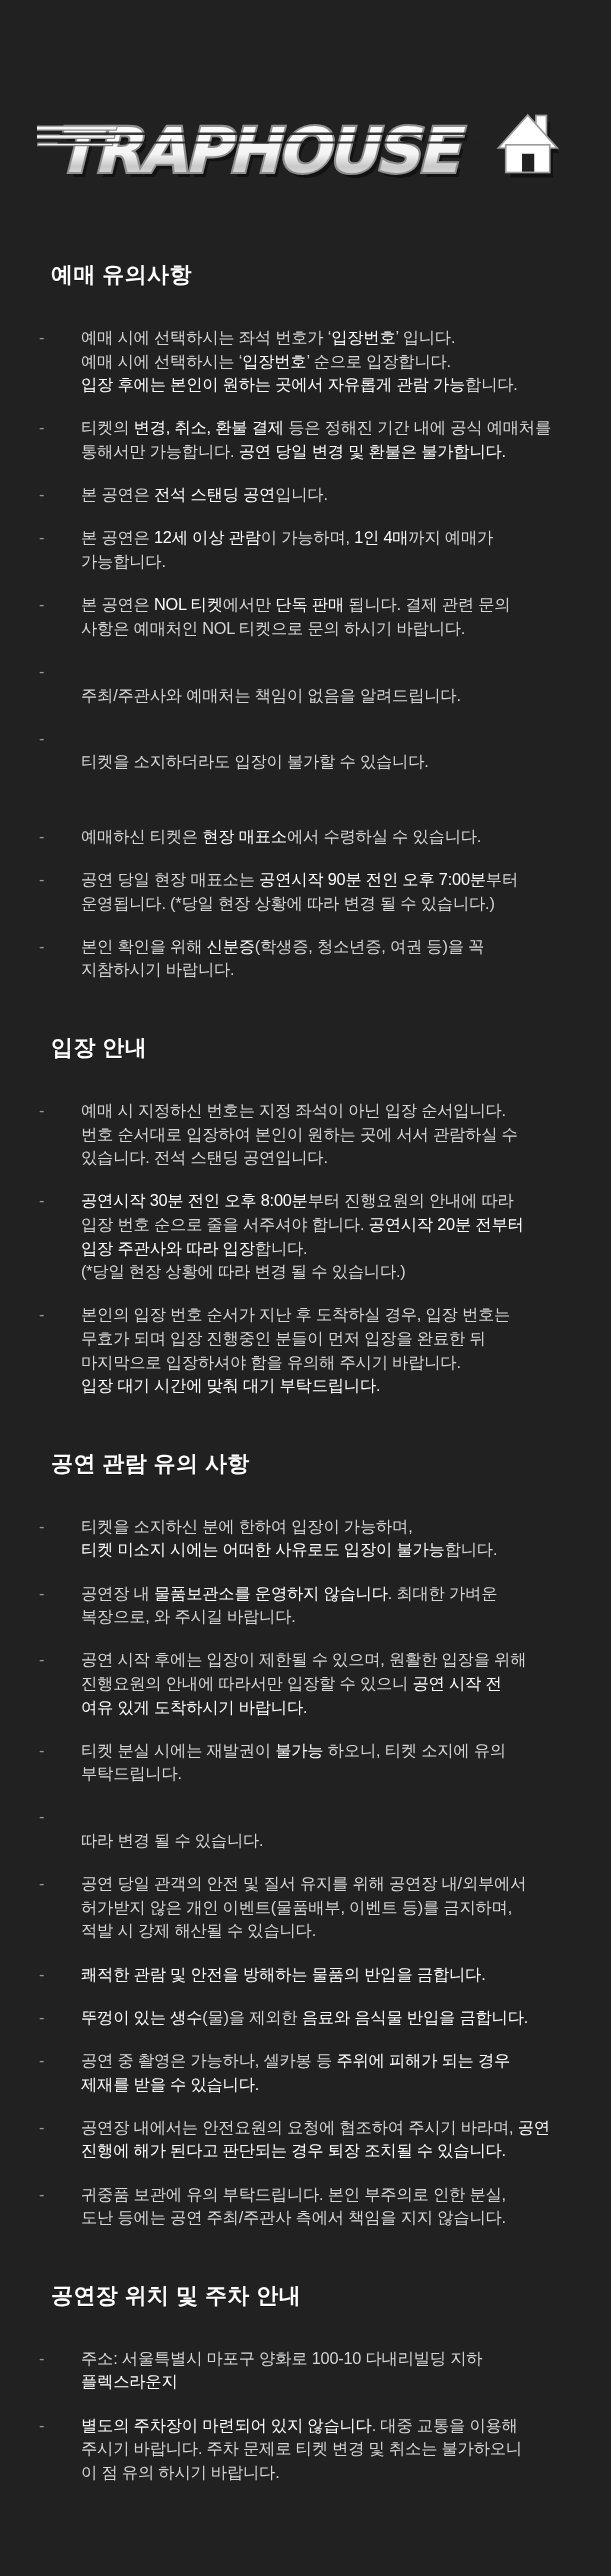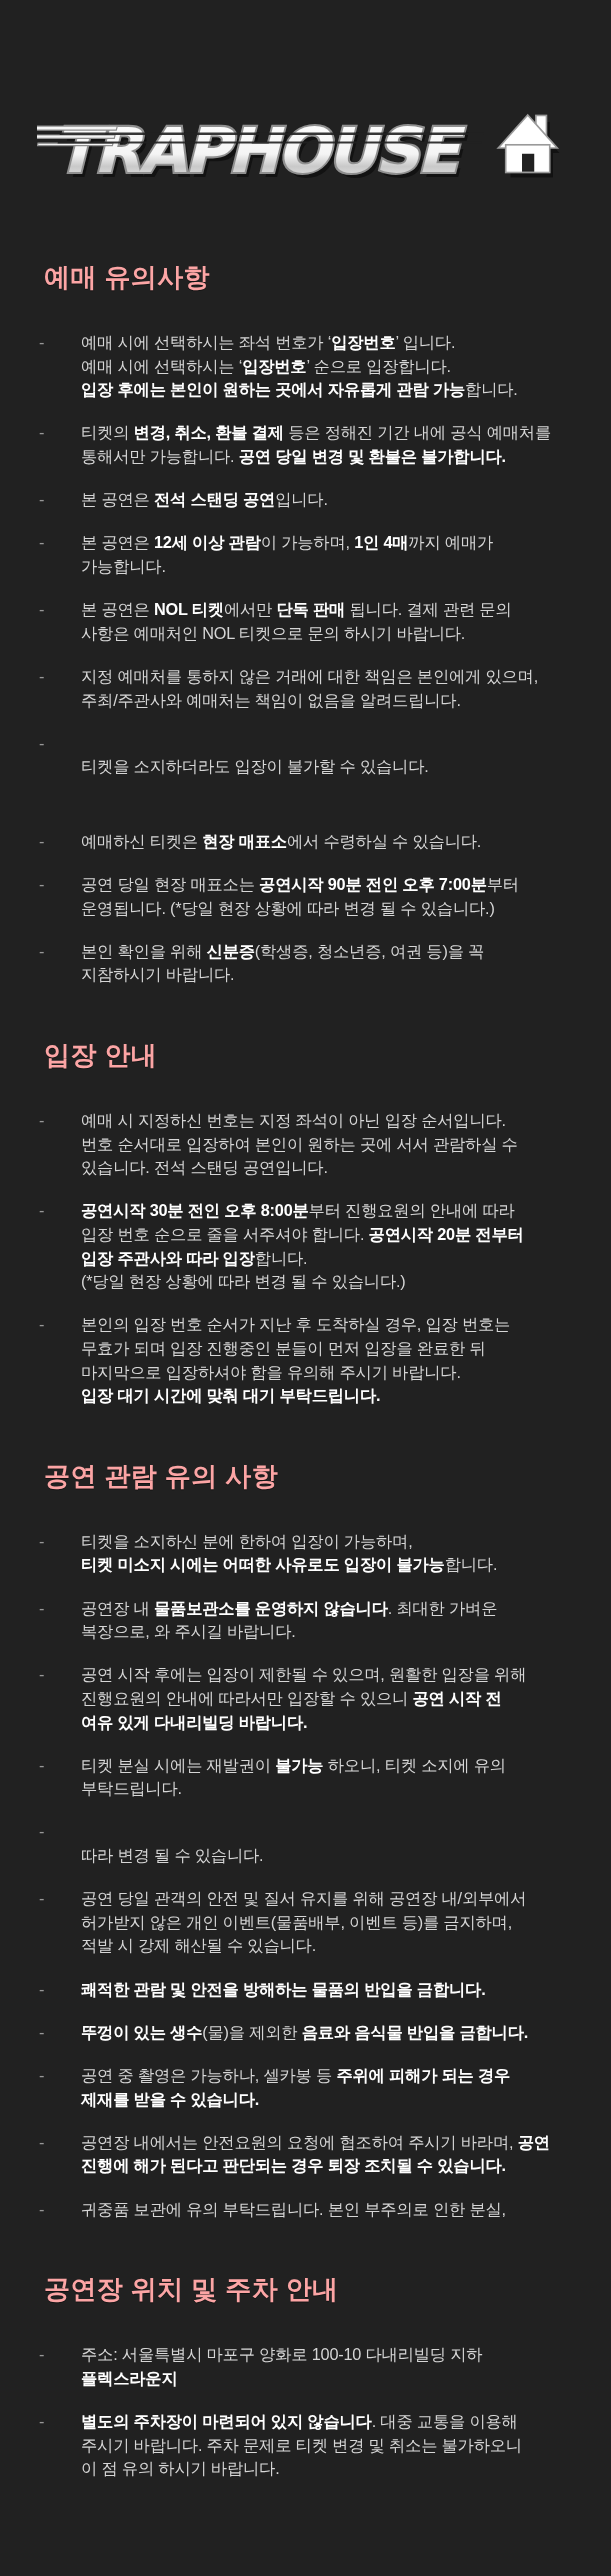--- a/index.html
+++ b/index.html
@@ -14,25 +14,25 @@
     width:611px;
     margin-top:108px;
     text-align:center;
   }
   .notice{
     padding:0 46px 0 39px;
   }
   .section{margin-top:51px;}
   .section:first-child{margin-top:64px;}
   .section-title{
-    font-size:26px;
+    font-size:22px;
     font-weight:700;
-    color:#fca5a5;
+    color:#ffffff;
     letter-spacing:0.4px;
-    margin:0 0 36px 5px;
+    margin:0 0 36px 12px;
     text-shadow:0 0.8px 0 rgba(0,0,0,.4);
   }
   .bullet{
     display:flex;
     align-items:flex-start;
     margin-bottom:19.6px;
   }
   .bullet:last-child{margin-bottom:0;}
   .dash{
     flex:0 0 42px;
@@ -43,21 +43,21 @@
   }
   .btext{
     flex:1 1 auto;
     font-size:16.3px;
     line-height:23.6px;
     color:#d6d6d6;
     letter-spacing:-0.2px;
     white-space:nowrap;
   }
   .btext .b{
-    font-weight:700;
+    font-weight:400;
     color:#ffffff;
   }
 </style>
 </head>
 <body>
 
 <header class="logo-wrap">
   <svg width="538" height="85" viewBox="0 0 660 104" aria-hidden="true">
     <defs>
       <linearGradient id="chrome" x1="0" y1="0" x2="0" y2="1">
@@ -128,21 +128,21 @@
     <span class="btext"><span>본 공연은 </span><span class="b">12세 이상 관람</span><span>이 가능하며, </span><span class="b">1인 4매</span><span>까지 예매가</span><br><span>가능합니다.</span></span>
   </div>
 
   <div class="bullet">
     <span class="dash">-</span>
     <span class="btext"><span>본 공연은 </span><span class="b">NOL 티켓</span><span>에서만 </span><span class="b">단독 판매</span><span> 됩니다. 결제 관련 문의</span><br><span>사항은 예매처인 NOL 티켓으로 문의 하시기 바랍니다.</span></span>
   </div>
 
   <div class="bullet">
     <span class="dash">-</span>
-    <span class="btext"><span>지정 예매처를 통하지 않은 거래에 대한 책임은 본인에게 있으며,</span><br><span>주최/주관사와 예매처는 책임이 없음을 알려드립니다.</span></span>
+    <span class="btext"><br><span>주최/주관사와 예매처는 책임이 없음을 알려드립니다.</span></span>
   </div>
 
   <div class="bullet">
     <span class="dash">-</span>
     <span class="btext"><br><span>티켓을 소지하더라도 입장이 불가할 수 있습니다.</span></span>
   </div>
 </div>
   </section>
 
   <section class="section">
@@ -192,21 +192,21 @@
     <span class="btext"><span>티켓을 소지하신 분에 한하여 입장이 가능하며,</span><br><span class="b">티켓 미소지 시에는 어떠한 사유로도 입장이 불가능</span><span>합니다.</span></span>
   </div>
 
   <div class="bullet">
     <span class="dash">-</span>
     <span class="btext"><span>공연장 내 </span><span class="b">물품보관소를 운영하지 않습니다</span><span>. 최대한 가벼운</span><br><span>복장으로, 와 주시길 바랍니다.</span></span>
   </div>
 
   <div class="bullet">
     <span class="dash">-</span>
-    <span class="btext"><span>공연 시작 후에는 입장이 제한될 수 있으며, 원활한 입장을 위해</span><br><span>진행요원의 안내에 따라서만 입장할 수 있으니 </span><span class="b">공연 시작 전</span><br><span class="b">여유 있게 다내리빌딩 바랍니다.</span></span>
+    <span class="btext"><span>공연 시작 후에는 입장이 제한될 수 있으며, 원활한 입장을 위해</span><br><span>진행요원의 안내에 따라서만 입장할 수 있으니 </span><span class="b">공연 시작 전</span><br><span class="b">여유 있게 도착하시기 바랍니다.</span></span>
   </div>
 
   <div class="bullet">
     <span class="dash">-</span>
     <span class="btext"><span>티켓 분실 시에는 재발권이 </span><span class="b">불가능</span><span> 하오니, 티켓 소지에 유의</span><br><span>부탁드립니다.</span></span>
   </div>
 
   <div class="bullet">
     <span class="dash">-</span>
     <span class="btext"><br><span>따라 변경 될 수 있습니다.</span></span>
@@ -232,21 +232,21 @@
     <span class="btext"><span>공연 중 촬영은 가능하나, 셀카봉 등 </span><span class="b">주위에 피해가 되는 경우</span><br><span class="b">제재를 받을 수 있습니다.</span></span>
   </div>
 
   <div class="bullet">
     <span class="dash">-</span>
     <span class="btext"><span>공연장 내에서는 안전요원의 요청에 협조하여 주시기 바라며, </span><span class="b">공연</span><br><span class="b">진행에 해가 된다고 판단되는 경우 퇴장 조치될 수 있습니다.</span></span>
   </div>
 
   <div class="bullet">
     <span class="dash">-</span>
-    <span class="btext"><span>귀중품 보관에 유의 부탁드립니다. 본인 부주의로 인한 분실,</span><br></span>
+    <span class="btext"><span>귀중품 보관에 유의 부탁드립니다. 본인 부주의로 인한 분실,</span><br><span>도난 등에는 공연 주최/주관사 측에서 책임을 지지 않습니다.</span></span>
   </div>
 </div>
   </section>
 
   <section class="section">
     <h2 class="section-title">공연장 위치 및 주차 안내</h2>
     <div class="bullets">
   <div class="bullet">
     <span class="dash">-</span>
     <span class="btext"><span>주소: 서울특별시 마포구 양화로 100-10 다내리빌딩 지하</span><br><span class="b">플렉스라운지</span></span>

